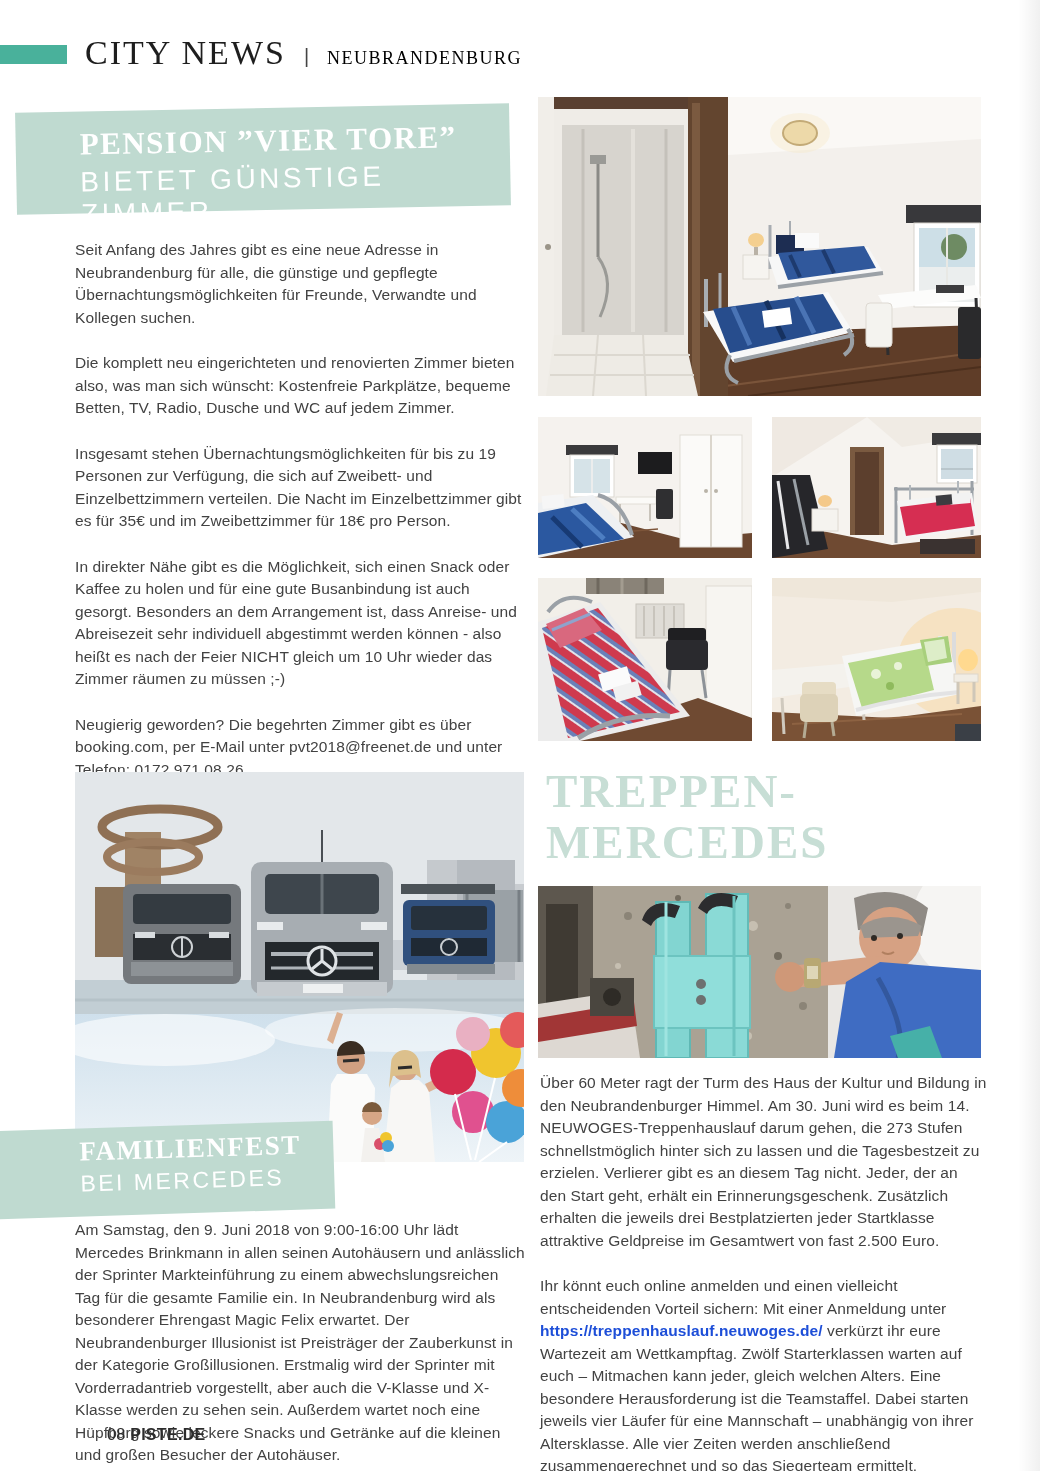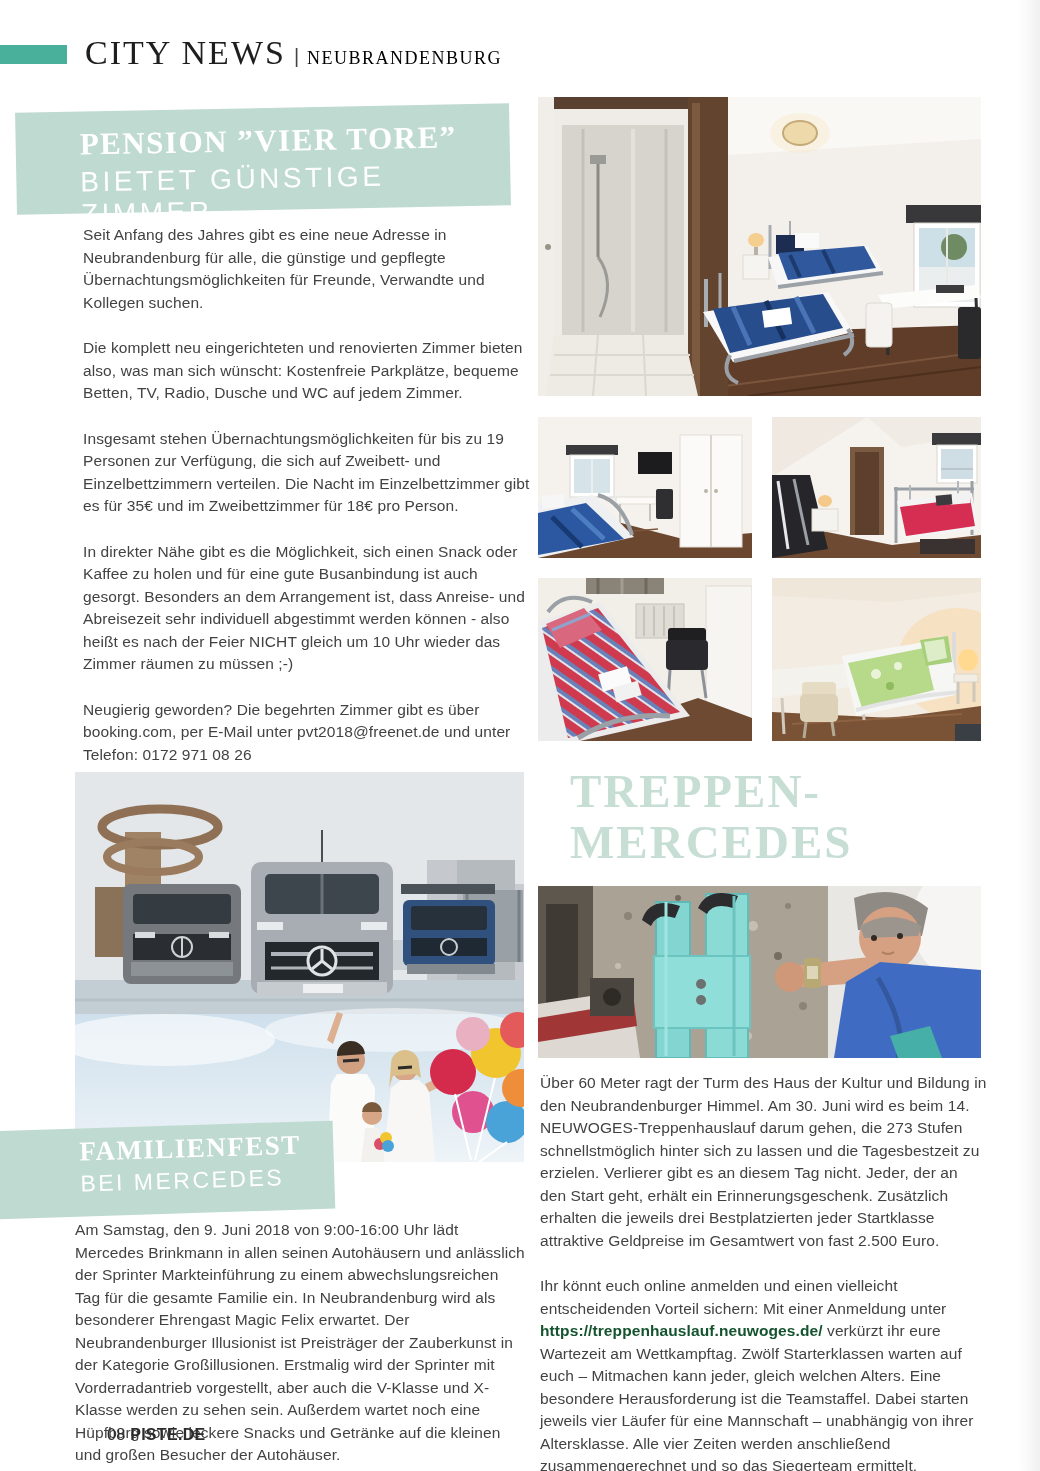--- a/index.html
+++ b/index.html
@@ -2,43 +2,43 @@
 <html><head>
 <meta charset="utf-8">
 <style>
   html,body{margin:0;padding:0;background:#ffffff;}
   .page{
     position:relative;width:1040px;height:1471px;background:#fff;
     font-family:"Liberation Sans",sans-serif;color:#3e3e3e;overflow:hidden;
   }
   
   .accent-bar{position:absolute;left:0;top:45px;width:67px;height:19px;background:#49b19b;}
-  .header-line{position:absolute;left:85px;top:34px;display:flex;align-items:baseline;gap:8px;}
+  .header-line{position:absolute;left:85px;top:34px;display:flex;align-items:baseline;gap:18px;}
   .brand{font-family:"Liberation Serif",serif;font-size:34px;letter-spacing:2px;color:#1e1e1e;font-weight:400;}
   .sep{font-size:20px;color:#444;font-weight:300;transform:translateY(-1px);}
   .location{font-family:"Liberation Serif",serif;font-size:18px;letter-spacing:1.5px;color:#000000;}
   
   .banner{position:absolute;background:#bfdad0;color:#fff;}
   .banner-pension{left:16px;top:108px;width:494px;height:102px;transform:rotate(-1.1deg);padding-left:64px;box-sizing:border-box;}
   .banner-pension .b-title{font-family:"Liberation Serif",serif;font-weight:700;font-size:31px;letter-spacing:1.5px;margin-top:15px;}
   .banner-pension .b-sub{font-size:28px;font-weight:300;letter-spacing:3.5px;margin-top:4px;}
   .banner-familienfest{left:-8px;top:1126px;width:342px;height:88px;transform:rotate(-1.8deg);padding-left:88px;box-sizing:border-box;}
   .banner-familienfest .b-title{font-family:"Liberation Serif",serif;font-weight:700;font-size:27px;letter-spacing:1.5px;margin-top:8px;}
   .banner-familienfest .b-sub{font-size:23px;font-weight:300;letter-spacing:2.5px;margin-top:3px;}
   
   .col-text{position:absolute;font-size:15.5px;line-height:22.5px;letter-spacing:0.1px;color:#424242;}
   .col-text p{margin:0 0 23px 0;}
-  .left-text{left:75px;top:224px;width:450px;margin-left:8px;}
+  .left-text{left:75px;top:239px;width:450px;}
   .contact .c-name{font-weight:700;color:#2e2e2e;}
   .mercedes-text{left:75px;top:1219px;width:452px;}
   .right-text{left:540px;top:1072px;width:448px;}
-  .inline-url{font-weight:700;color:#14532d;}
+  .inline-url{font-weight:700;color:#1d4ed8;}
   
   .treppen-title{
-    position:absolute;left:570px;top:766px;width:440px;
+    position:absolute;left:546px;top:766px;width:440px;
     font-family:"Liberation Serif",serif;font-weight:700;font-size:47px;line-height:51px;
     letter-spacing:2px;color:#c7ded5;
   }
   
   .photo{position:absolute;overflow:hidden;}
   .photo svg{display:block;width:100%;height:100%;}
   .ph-big{left:538px;top:97px;width:443px;height:299px;}
   .ph-g1{left:538px;top:417px;width:214px;height:141px;}
   .ph-g2{left:772px;top:417px;width:209px;height:141px;}
   .ph-g3{left:538px;top:578px;width:214px;height:163px;}

